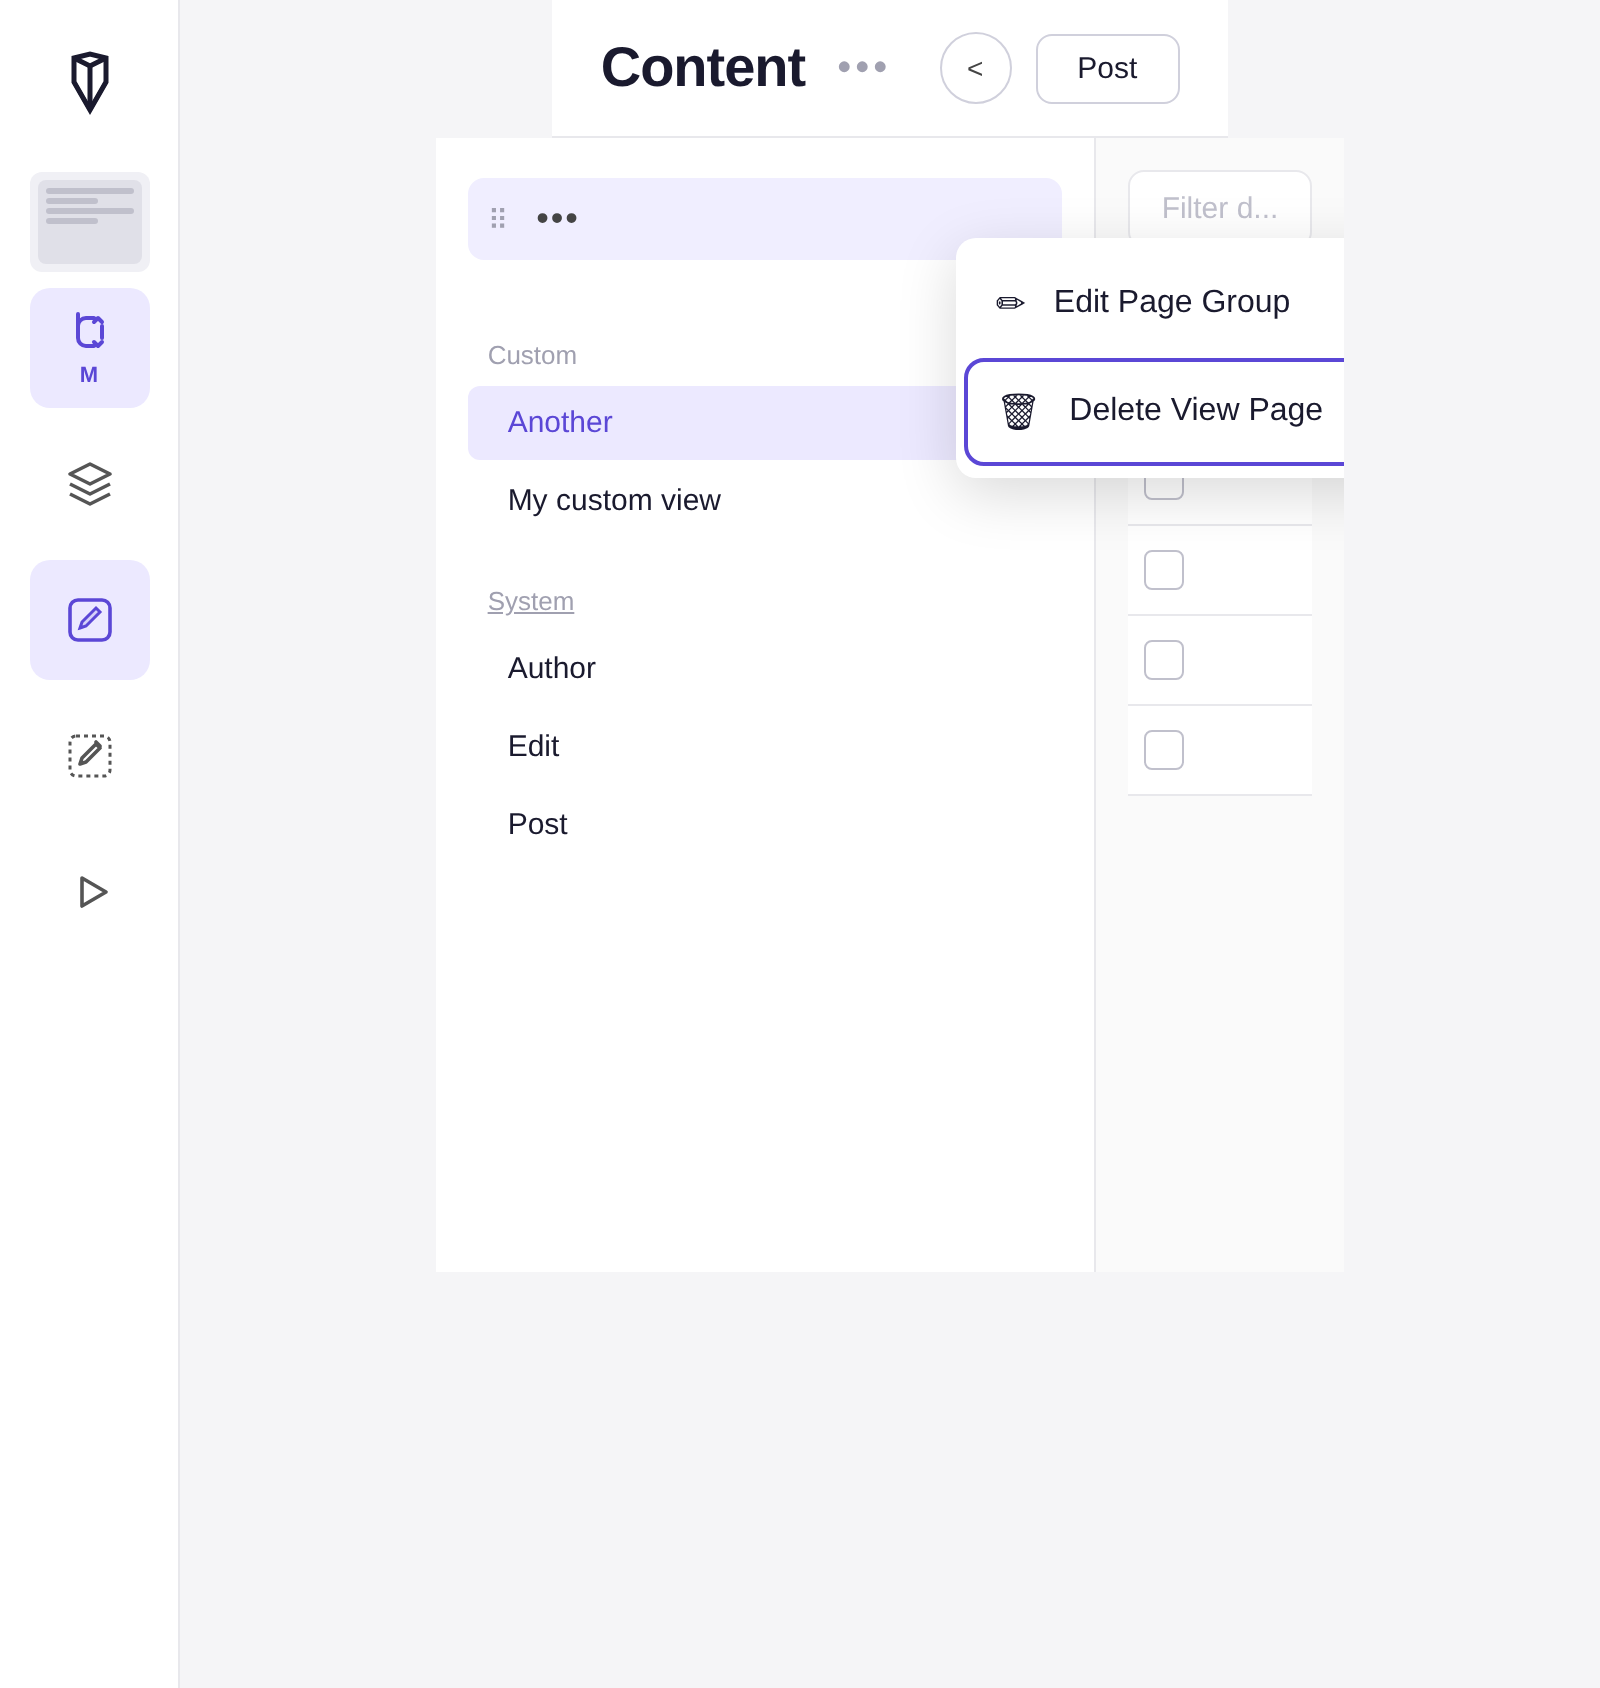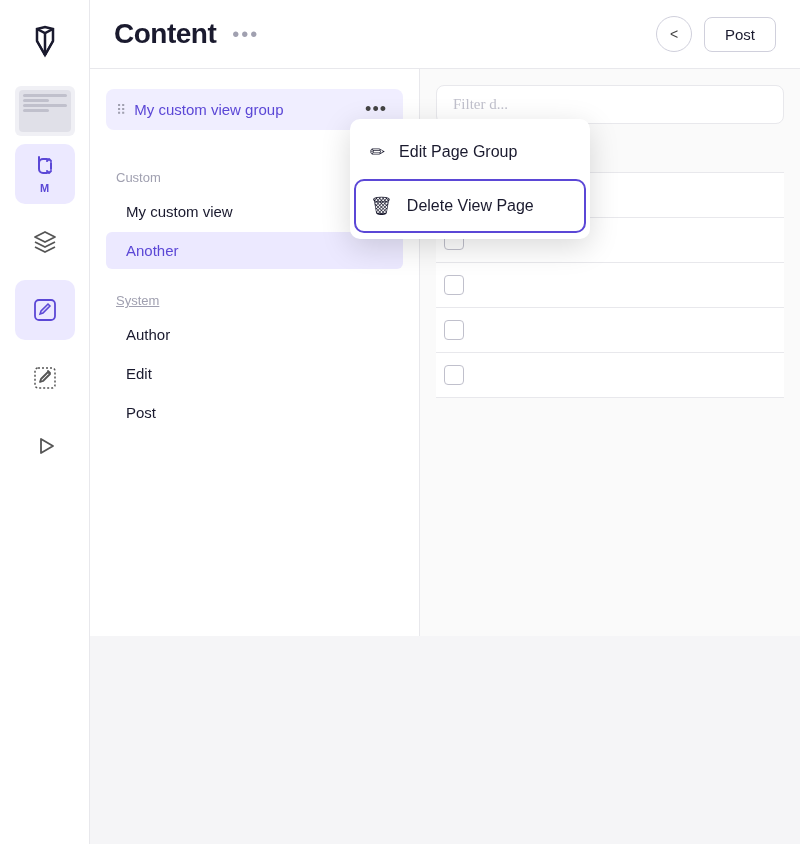--- a/index.html
+++ b/index.html
@@ -80,20 +80,21 @@
 
     .thumb-line.short { width: 60%; }
 
     
     .main {
       flex: 1;
       display: flex;
       flex-direction: column;
       height: 636px;
       position: relative;
+      align-items: center;
     }
 
     
     .header {
       display: flex;
       align-items: center;
       padding: 16px 24px;
       background: #fff;
       border-bottom: 1px solid #e8e8ec;
       gap: 12px;
@@ -263,21 +264,20 @@
 
     .filter-bar {
       background: #fff;
       border: 1px solid #e8e8ec;
       border-radius: 8px;
       padding: 10px 16px;
       font-size: 15px;
       color: #c0c0cc;
       display: flex;
       align-items: center;
-      font-family: Liberation Serif, serif;
     }
 
     .items-count {
       font-size: 14px;
       color: #888;
       padding: 4px 0;
     }
 
     .table-area {
       display: flex;
@@ -374,38 +374,37 @@
     <button class="header-nav-btn">&lt;</button>
     <button class="header-post-btn">Post</button>
   </div>
 
   <div class="content-area">
 
     <div class="left-panel">
 
       <div class="view-group-row">
         <span class="drag-handle">⠿</span>
-        <span class="view-group-label">My custom view group</span>
         <button class="three-dots-btn">•••</button>
       </div>
 
       <div class="dropdown-menu">
         <div class="dropdown-item">
           <span class="dropdown-icon">✏</span>
           <span>Edit Page Group</span>
         </div>
         <div class="dropdown-item highlighted">
           <span class="dropdown-icon">🗑</span>
           <span>Delete View Page</span>
         </div>
       </div>
 
       <div class="section-label">Custom</div>
+      <div class="view-item highlighted">Another</div>
       <div class="view-item">My custom view</div>
-      <div class="view-item highlighted">Another</div>
 
       <div class="section-label" style="margin-top:16px;text-decoration:underline;">System</div>
       <div class="view-item">Author</div>
       <div class="view-item">Edit</div>
       <div class="view-item">Post</div>
     </div>
 
     <div class="right-panel">
       <div class="filter-bar">
         <span style="color:#c0c0cc;">Filter d...</span>

